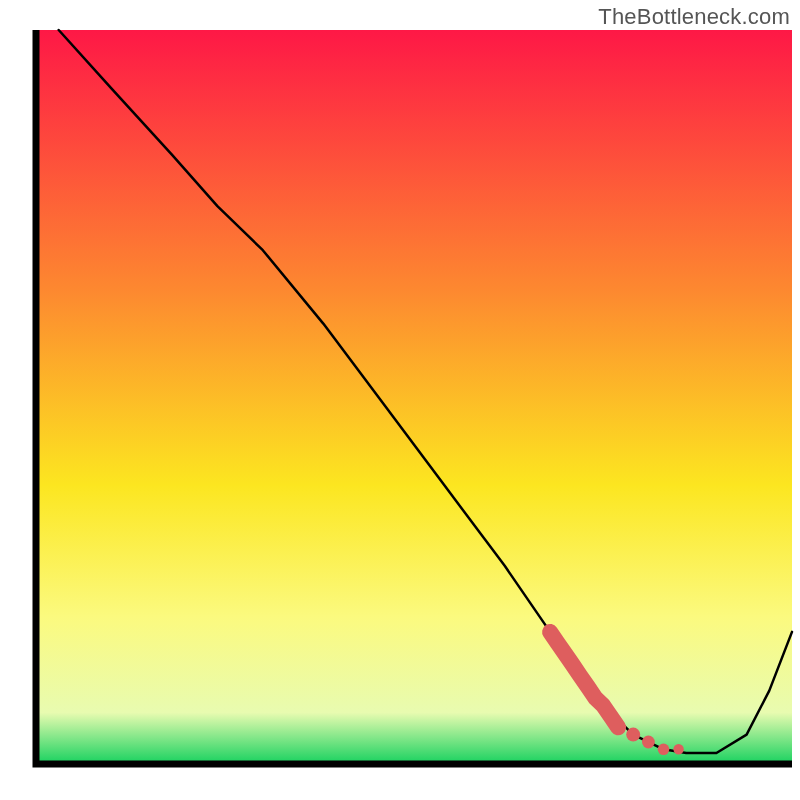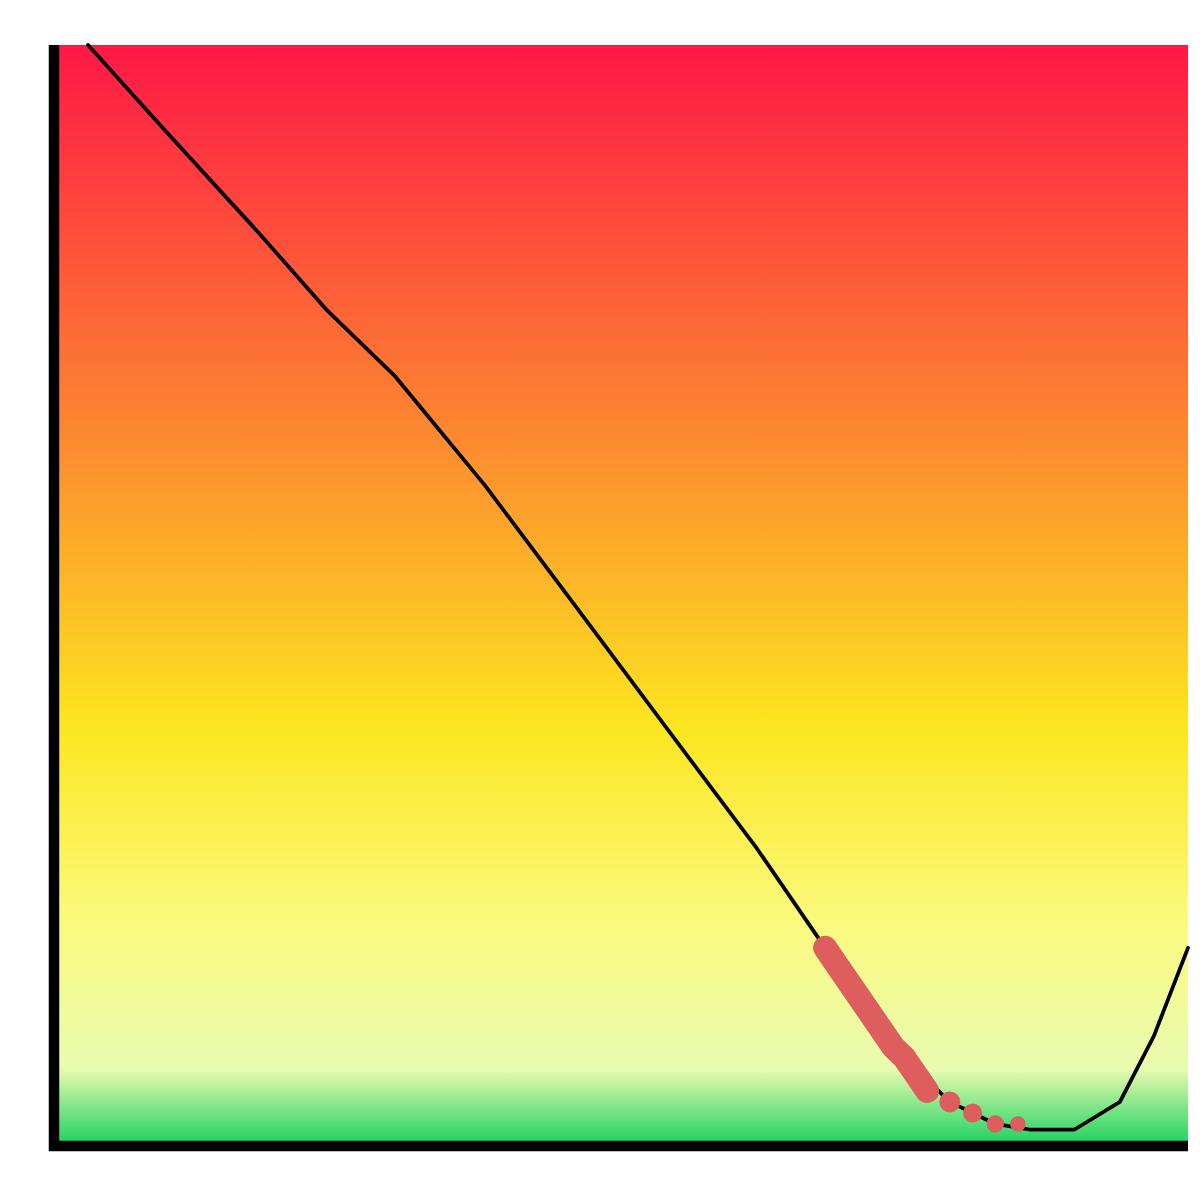--- a/index.html
+++ b/index.html
@@ -34,20 +34,21 @@
   }
   svg {
     display: block;
   }
 </style>
 </head>
 <body>
 
 <div class="container">
 
+  <div class="watermark">TheBottleneck.com</div>
 
   <div class="plot-wrap">
     <svg id="chart-svg" width="800" height="800" viewBox="0 0 800 800">
       <defs>
         <linearGradient id="bg-grad" x1="0" y1="0" x2="0" y2="1">
           <stop id="g0" offset="0%" stop-color="#fe1846"></stop>
           <stop id="g1" offset="35%" stop-color="#fd8730"></stop>
           <stop id="g2" offset="62%" stop-color="#fce620"></stop>
           <stop id="g3" offset="80%" stop-color="#fbfa7f"></stop>
           <stop id="g4" offset="93%" stop-color="#e8fbb0"></stop>

